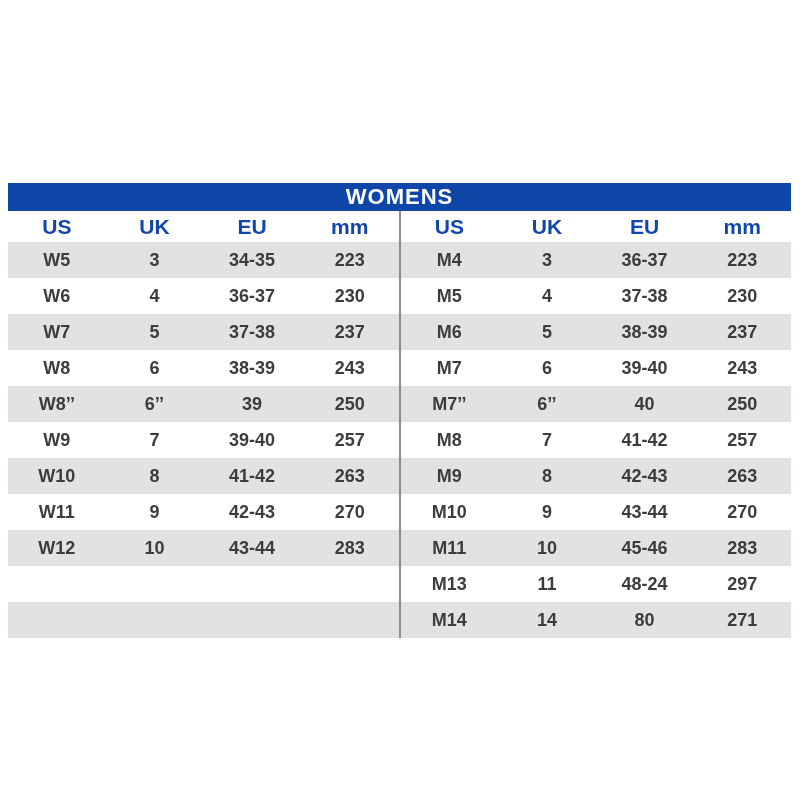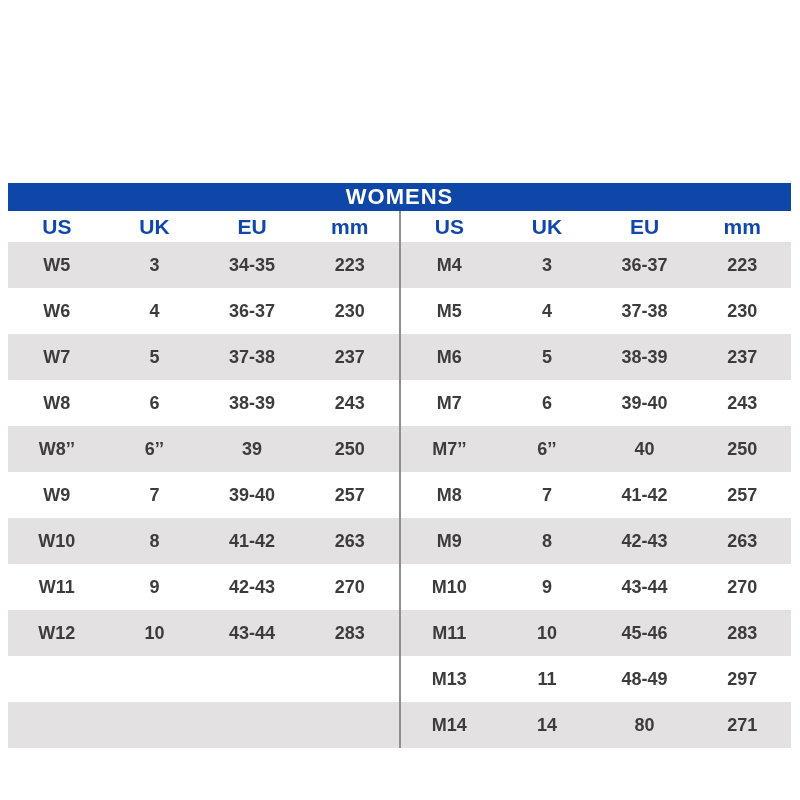--- a/index.html
+++ b/index.html
@@ -63,21 +63,21 @@
   }
   .col-header {
     flex: 1;
     text-align: center;
     color: var(--header-label-blue);
     font-weight: bold;
     font-size: 21px;
   }
   .row {
     display: flex;
-    height: 46px;
+    height: 36px;
     align-items: center;
   }
   .rows .row:nth-child(odd) {
     background: var(--row-alt-gray);
   }
   .cell {
     flex: 1;
     text-align: center;
     color: var(--row-text);
     font-weight: bold;
@@ -229,21 +229,21 @@
             </div>
             <div class="row">
               <div class="cell">M11</div>
               <div class="cell">10</div>
               <div class="cell">45-46</div>
               <div class="cell">283</div>
             </div>
             <div class="row">
               <div class="cell">M13</div>
               <div class="cell">11</div>
-              <div class="cell">48-49</div>
+              <div class="cell">48-24</div>
               <div class="cell">297</div>
             </div>
             <div class="row">
               <div class="cell">M14</div>
               <div class="cell">14</div>
               <div class="cell">80</div>
               <div class="cell">271</div>
             </div>
           </div>
       </div>

